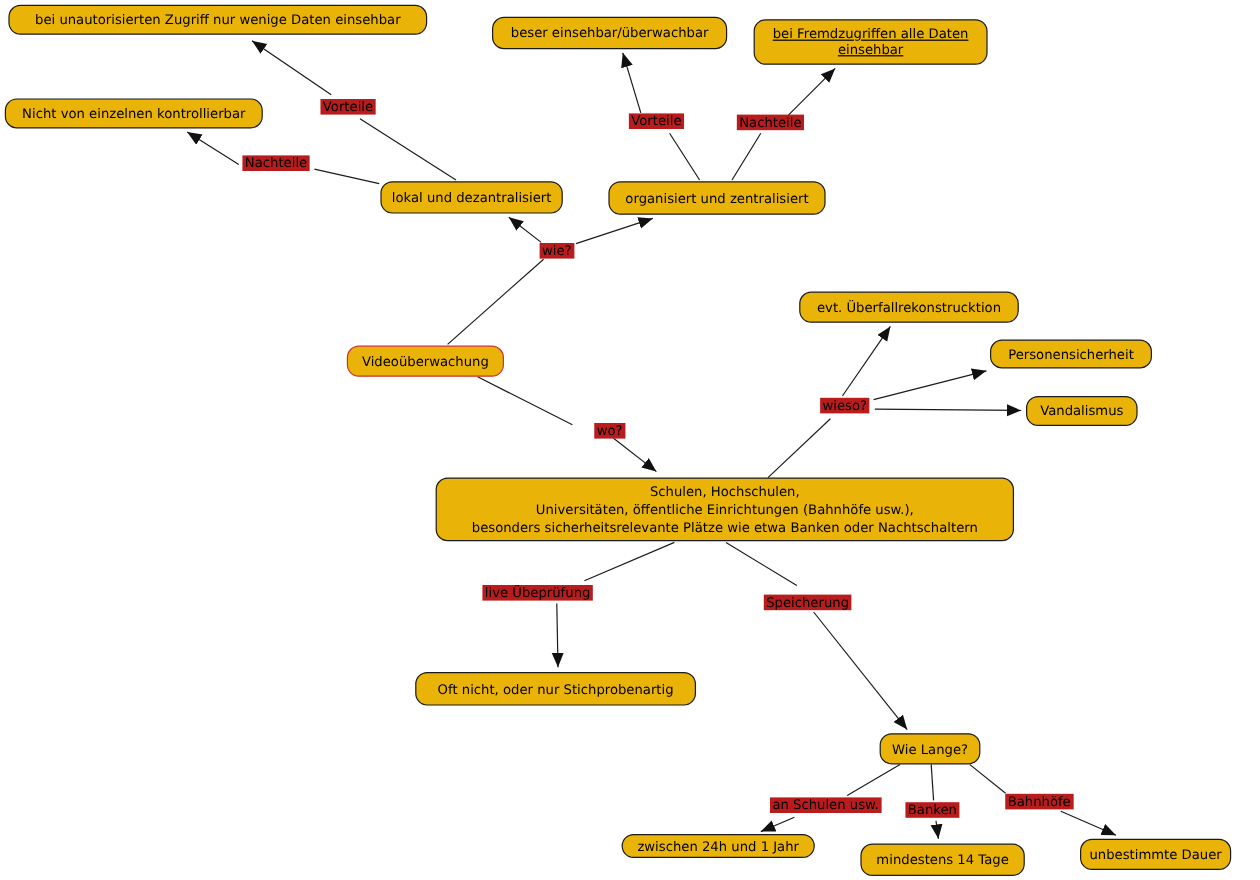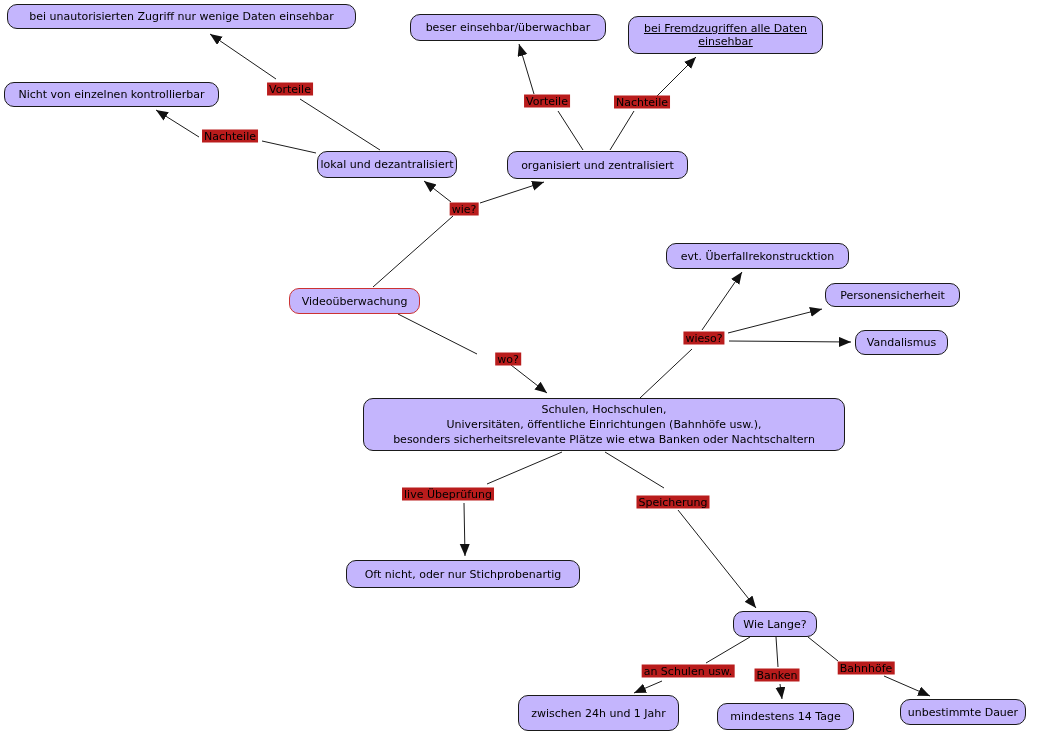--- a/index.html
+++ b/index.html
@@ -8,21 +8,21 @@
     width:1050px; height:733px;
     background:#ffffff;
     font-family:"DejaVu Sans", "Liberation Sans", sans-serif;
     overflow:hidden;
   }
   #edges { position:absolute; left:0; top:0; width:1050px; height:733px; }
 
   .node {
     position:absolute;
     box-sizing:border-box;
-    background:#c4b5fd;
+    background:#eab308;
     border:1px solid #1a1a1a;
     border-radius:10px;
     color:#000;
     font-size:11px;
     line-height:13px;
     display:flex;
     align-items:center;
     justify-content:center;
     text-align:center;
     padding:2px 8px;
@@ -41,30 +41,30 @@
     line-height:13px;
     padding:0 2px;
     white-space:nowrap;
   }
 
   
   [data-name="node-unautorisiert"]        { left:7px;   top:4px;   width:349px; height:25px; }
   [data-name="node-nicht-kontrollierbar"] { left:4px;   top:82px;  width:215px; height:25px; }
   [data-name="node-beser"]                { left:410px; top:14px;  width:196px; height:27px; }
   [data-name="node-fremdzugriff"]         { left:628px; top:16px;  width:195px; height:38px; }
-  [data-name="node-lokal"]                { left:317px; top:151px; width:140px; height:27px; }
+  [data-name="node-lokal"]                { left:317px; top:151px; width:152px; height:27px; }
   [data-name="node-organisiert"]          { left:507px; top:151px; width:181px; height:28px;text-align:right; }
   [data-name="node-video"]                { left:289px; top:288px; width:131px; height:26px; }
   [data-name="node-ueberfall"]            { left:666px; top:243px; width:183px; height:26px; }
   [data-name="node-personen"]             { left:825px; top:283px; width:135px; height:24px; }
   [data-name="node-vandalismus"]          { left:855px; top:330px; width:93px;  height:25px; }
   [data-name="node-orte"]                 { left:363px; top:398px; width:482px; height:53px; }
   [data-name="node-oft-nicht"]            { left:346px; top:560px; width:234px; height:28px; }
   [data-name="node-wie-lange"]            { left:733px; top:611px; width:84px;  height:26px; }
-  [data-name="node-zwischen"]             { left:518px; top:695px; width:161px; height:36px; }
+  [data-name="node-zwischen"]             { left:518px; top:695px; width:161px; height:20px; }
   [data-name="node-mindestens"]           { left:717px; top:703px; width:137px; height:27px; }
   [data-name="node-unbestimmt"]           { left:900px; top:699px; width:126px; height:26px; }
 
   
   [data-name="edge-label-vorteile-links"]   { left:290px; top:89px;  }
   [data-name="edge-label-nachteile-links"]  { left:230px; top:136px; }
   [data-name="edge-label-vorteile-mitte"]   { left:547px; top:101px; }
   [data-name="edge-label-nachteile-rechts"] { left:642px; top:102px; }
   [data-name="edge-label-wie"]              { left:464px; top:209px; }
   [data-name="edge-label-wo"]               { left:508px; top:359px; }

